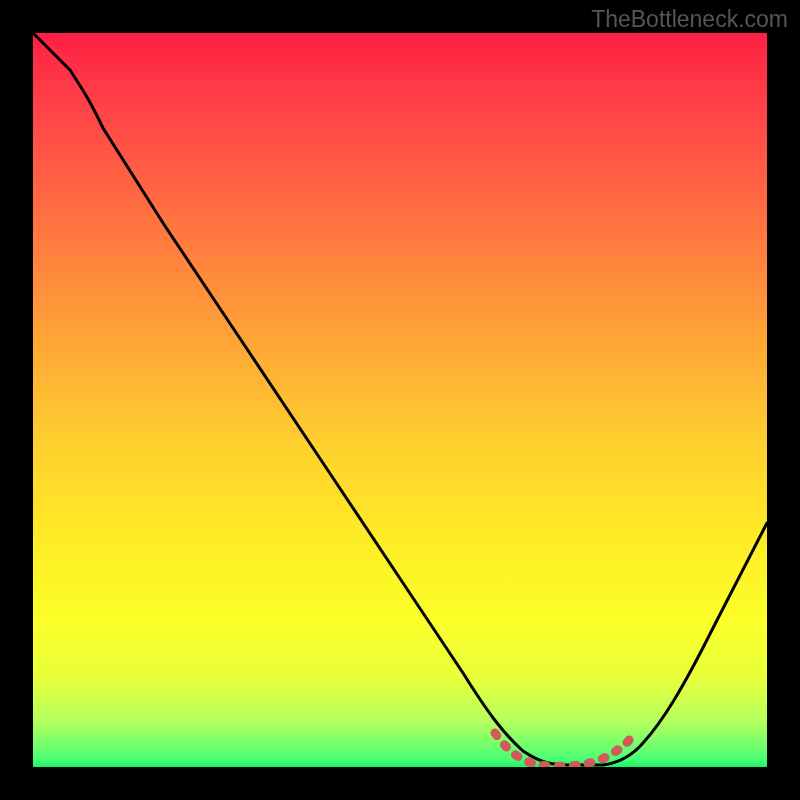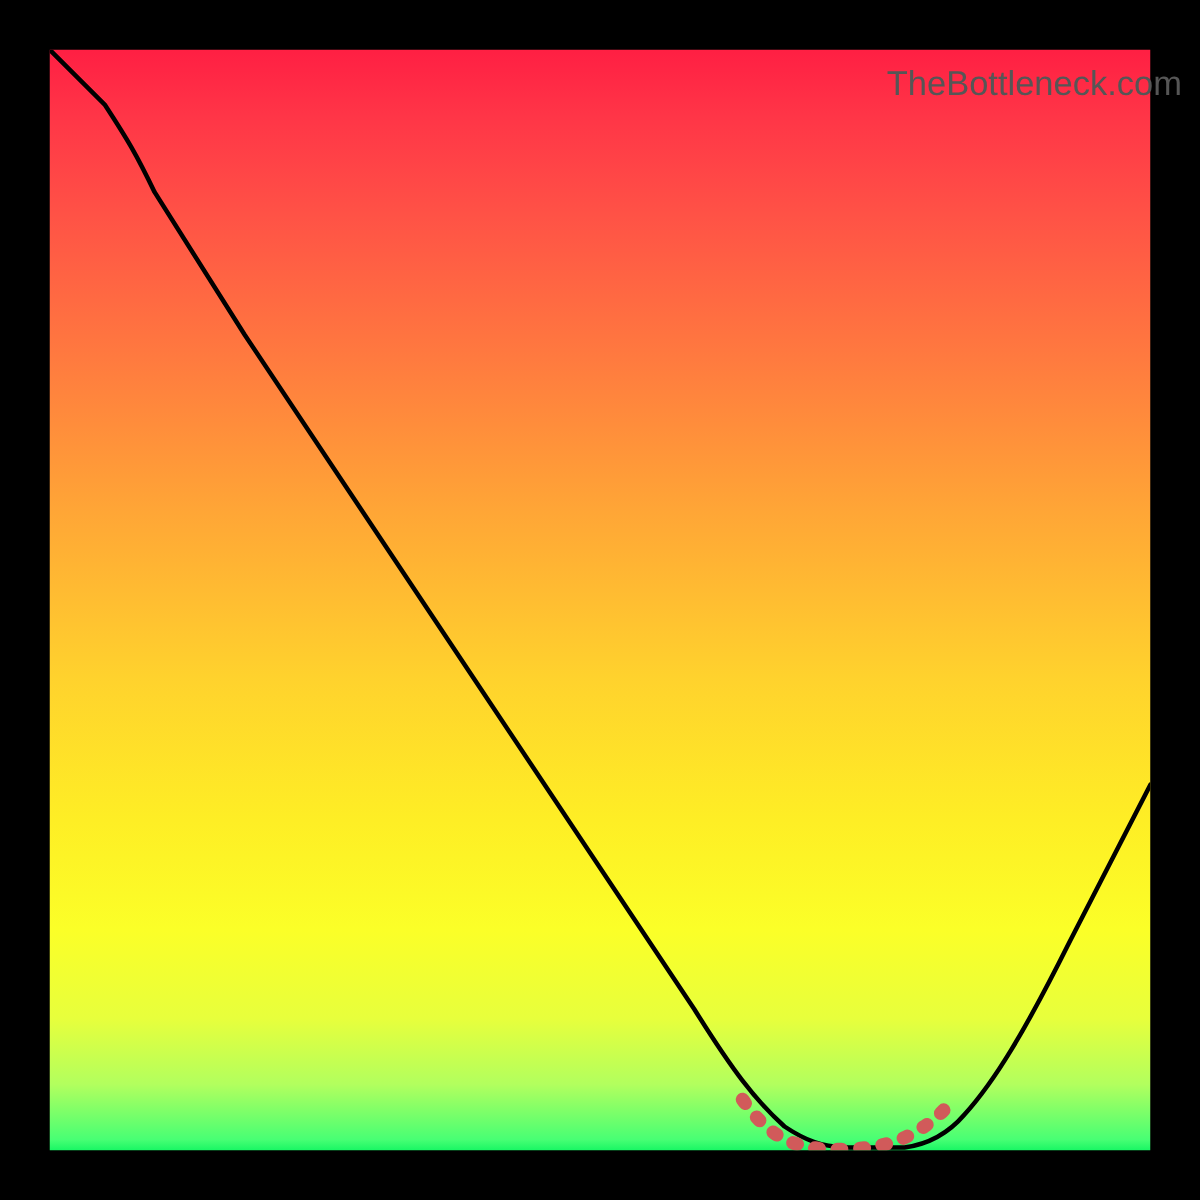--- a/index.html
+++ b/index.html
@@ -11,21 +11,20 @@
     position: relative;
     font-family: Arial, Helvetica, sans-serif;
   }
   .watermark {
     position: absolute;
     top: 6px;
     right: 12px;
     color: #565656;
     font-size: 23px;
     z-index: 10;
-    margin-top: 36px;
   }
   .plot-area {
     position: absolute;
     left: 33px;
     top: 33px;
     width: 734px;
     height: 734px;
     overflow: hidden;
   }
   .gradient-bg {

